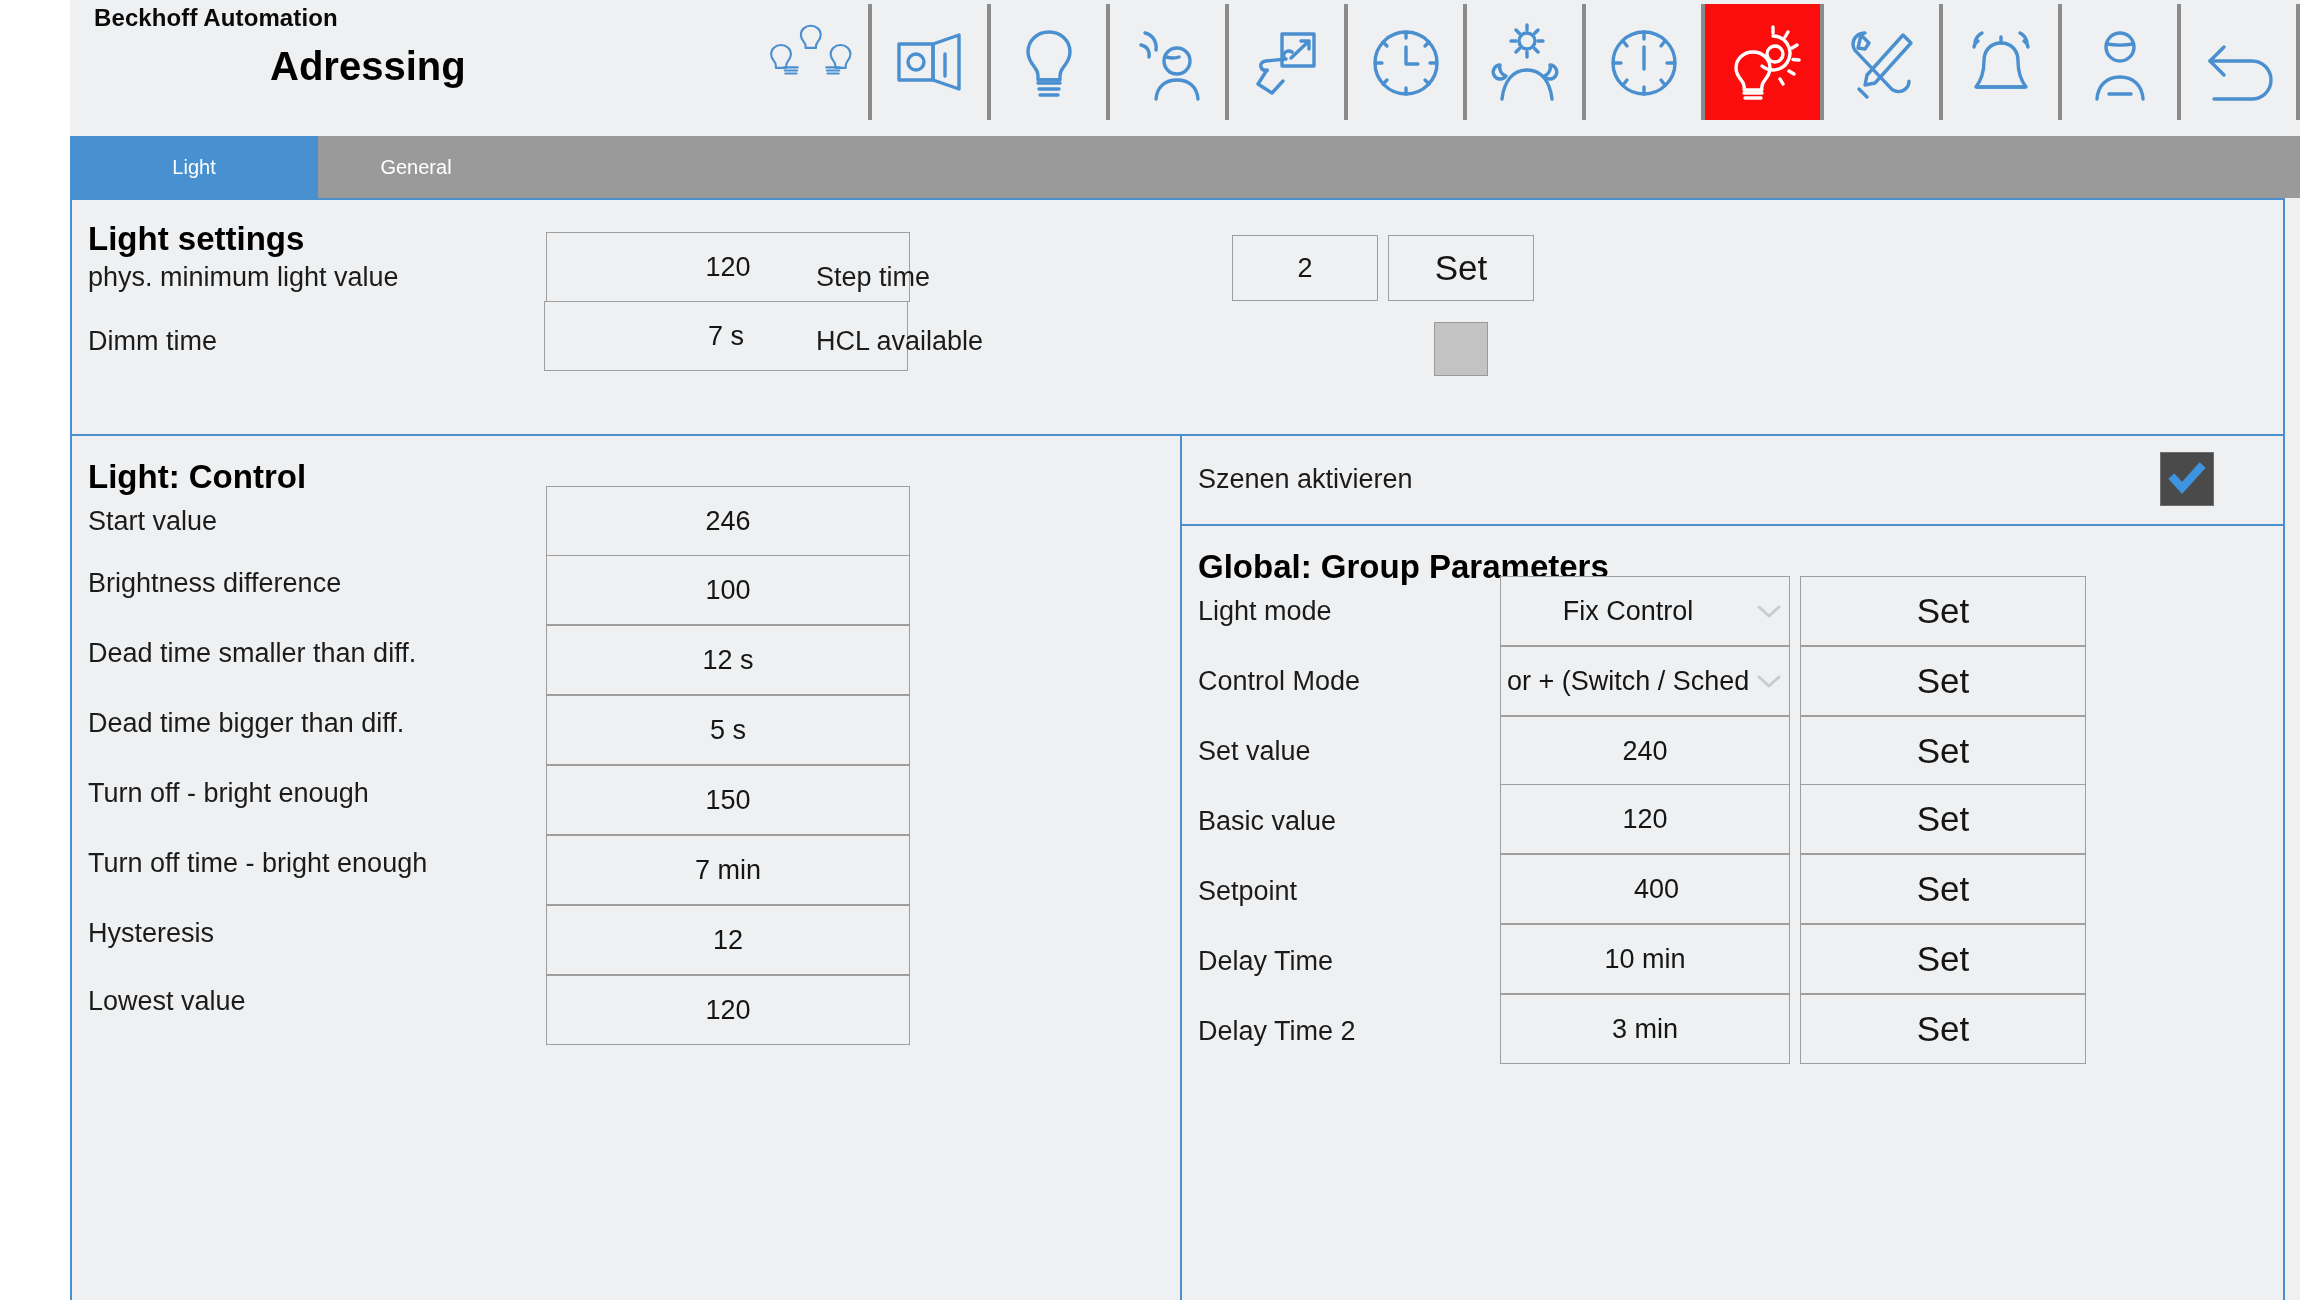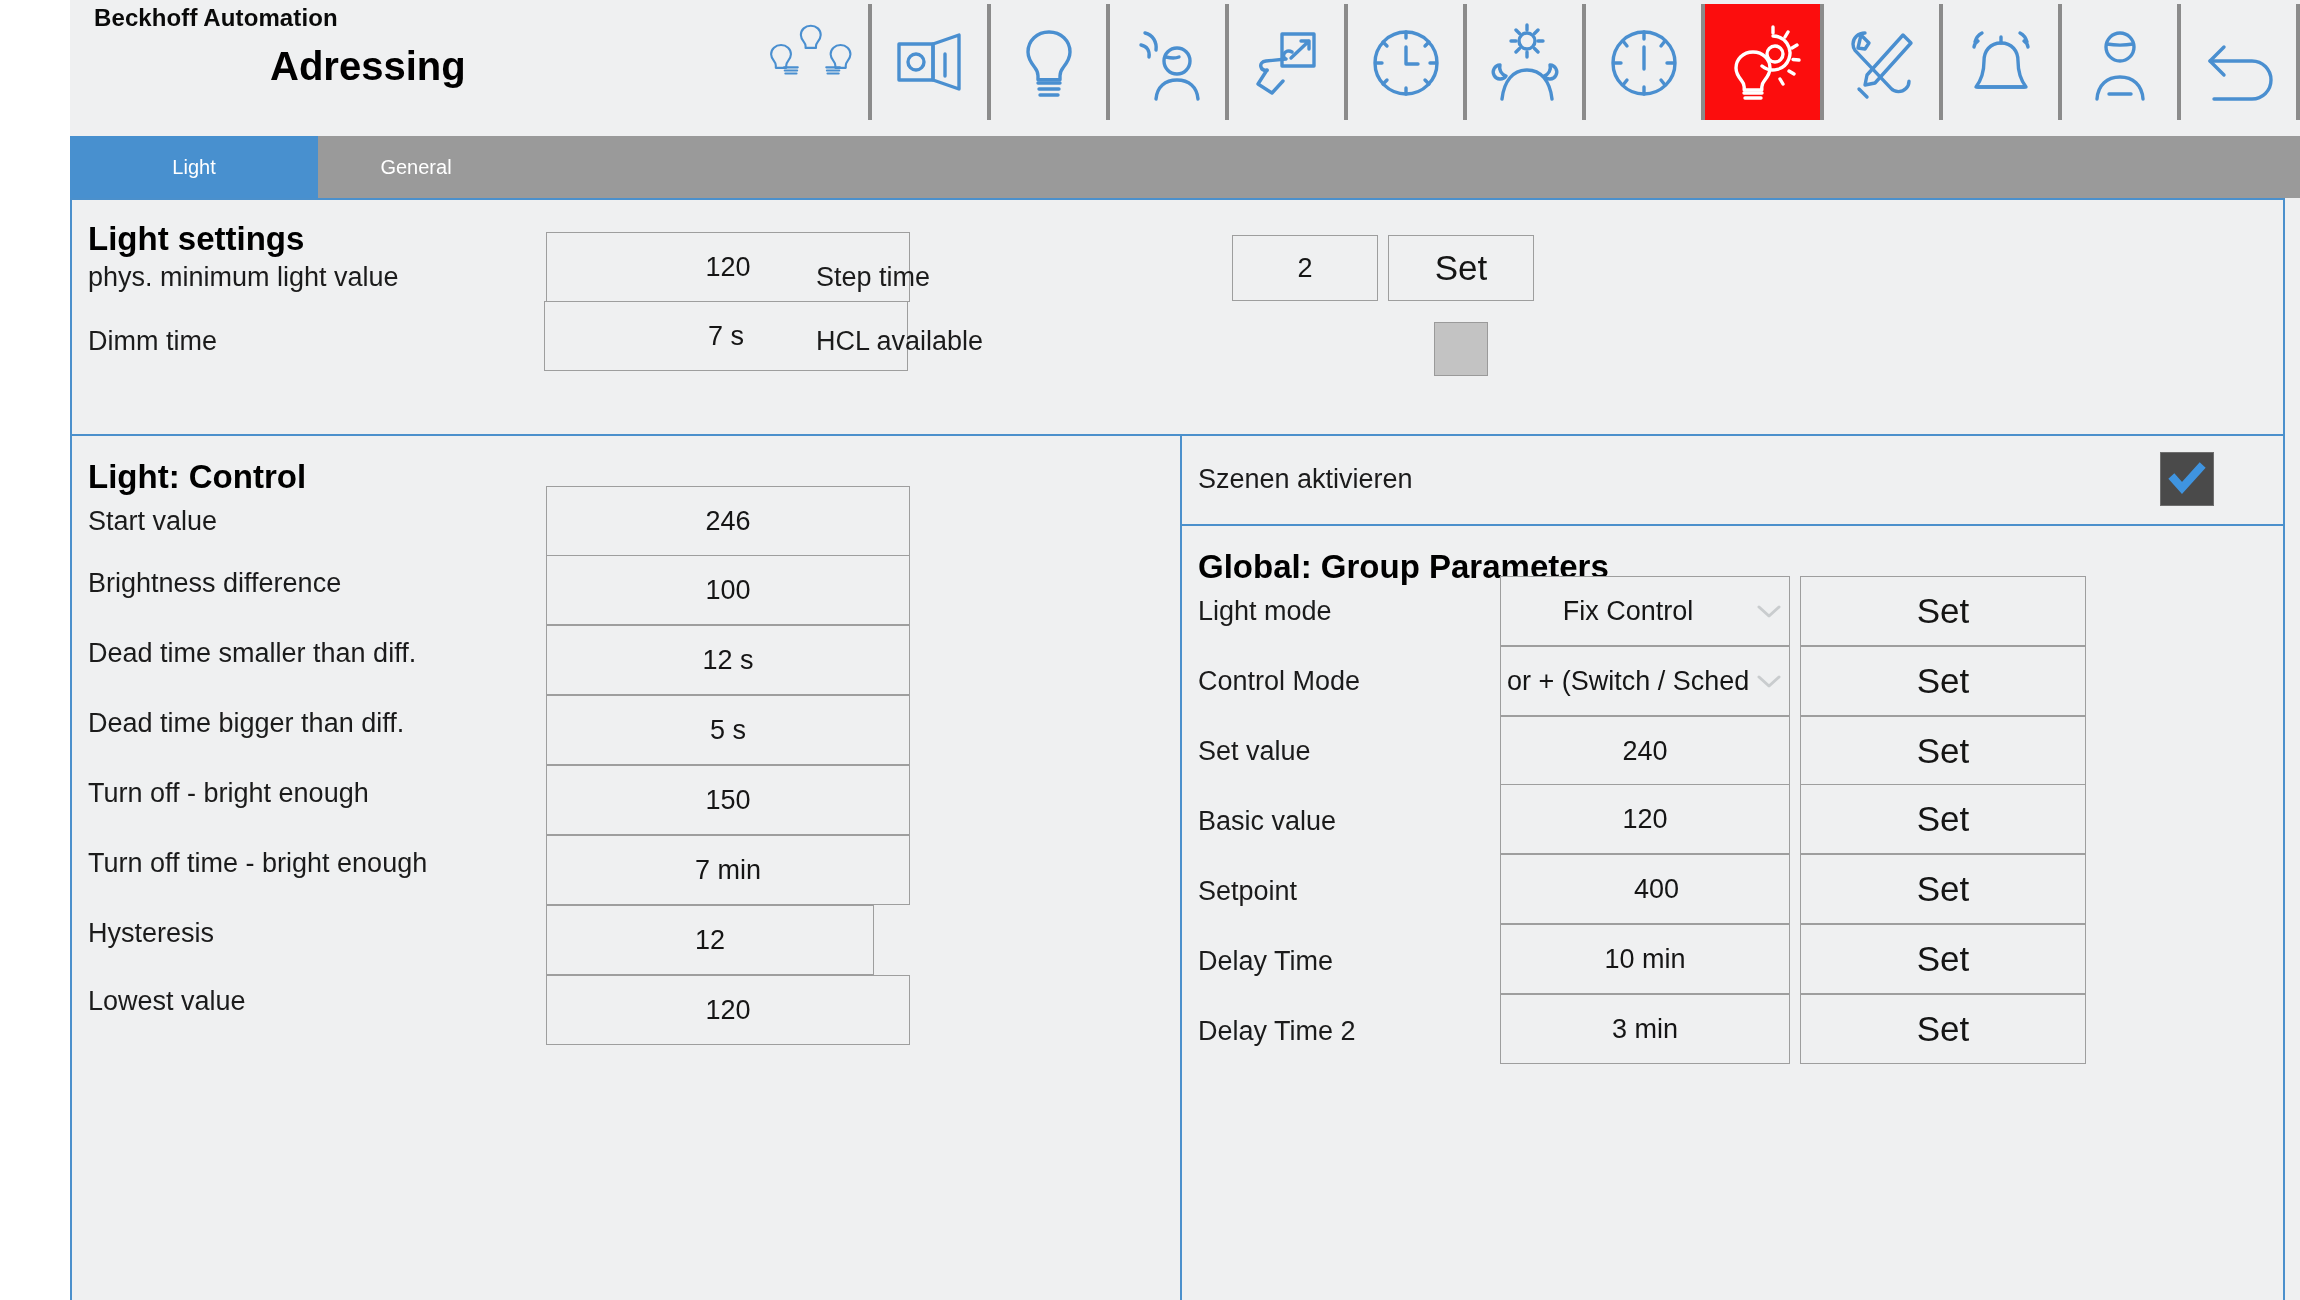--- a/index.html
+++ b/index.html
@@ -414,21 +414,21 @@
       <div class="row-label" style="left:16px; top:272px;">Dead time bigger than diff.</div>
       <div class="field" style="left:474px; top:259px; width:364px; height:70px;">5 s</div>
 
       <div class="row-label" style="left:16px; top:342px;">Turn off - bright enough</div>
       <div class="field" style="left:474px; top:329px; width:364px; height:70px;">150</div>
 
       <div class="row-label" style="left:16px; top:412px;">Turn off time - bright enough</div>
       <div class="field" style="left:474px; top:399px; width:364px; height:70px;">7 min</div>
 
       <div class="row-label" style="left:16px; top:482px;">Hysteresis</div>
-      <div class="field" style="left:474px; top:469px; width:328px; height:70px;">12</div>
+      <div class="field" style="left:474px; top:469px; width:364px; height:70px;">12</div>
 
       <div class="row-label" style="left:16px; top:550px;">Lowest value</div>
       <div class="field" style="left:474px; top:539px; width:364px; height:70px;">120</div>
     </div>
 
     <div class="panel" id="panel-scenes">
       <div class="row-label" style="left:16px; top:28px;">Szenen aktivieren</div>
       <div class="chk on" style="left:978px; top:16px;">
         <svg width="40" height="40" viewBox="0 0 40 40">
           <path d="M7 20l8 9L33 9"></path>

